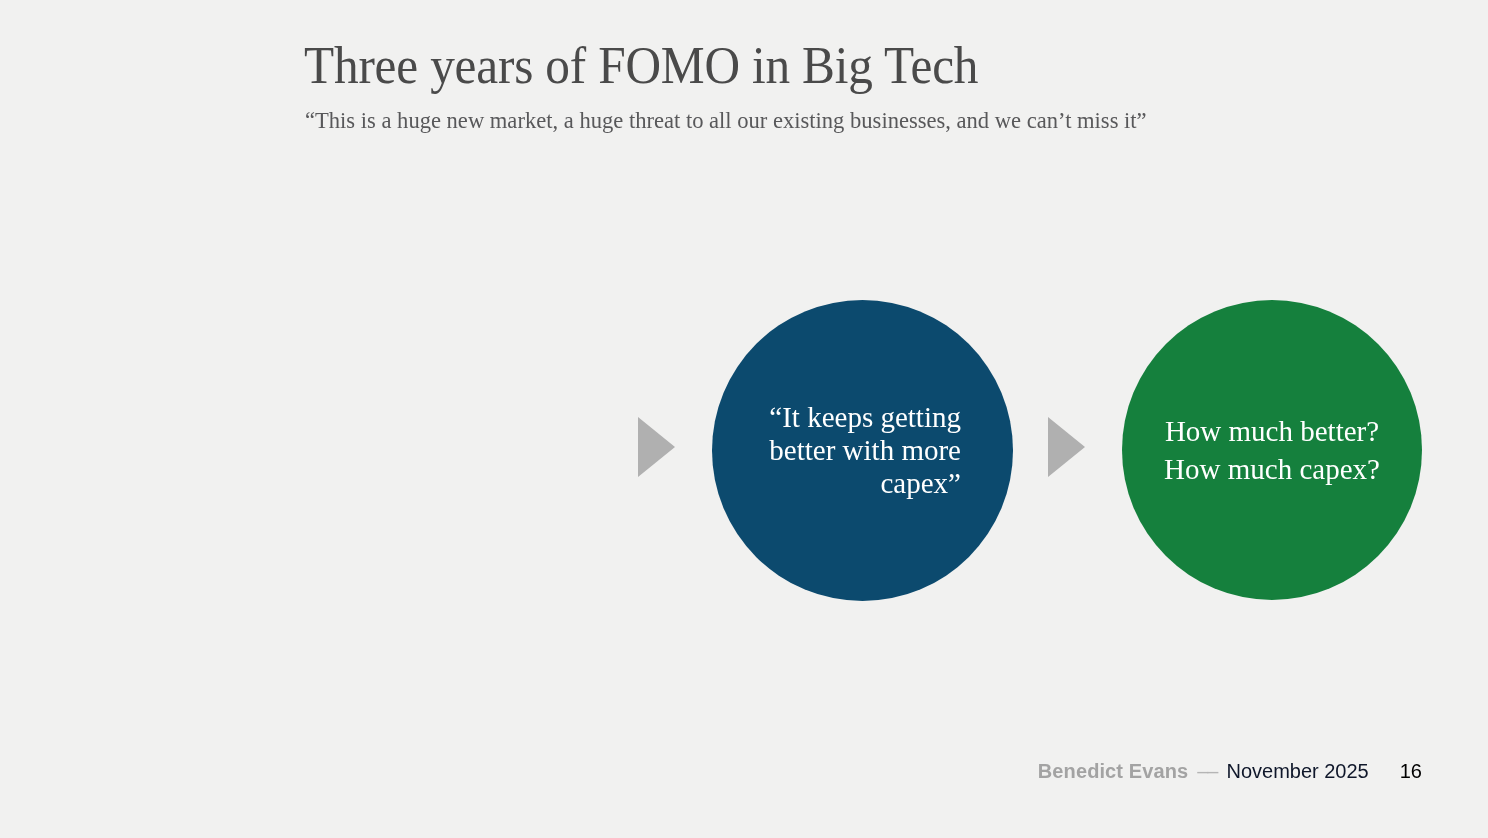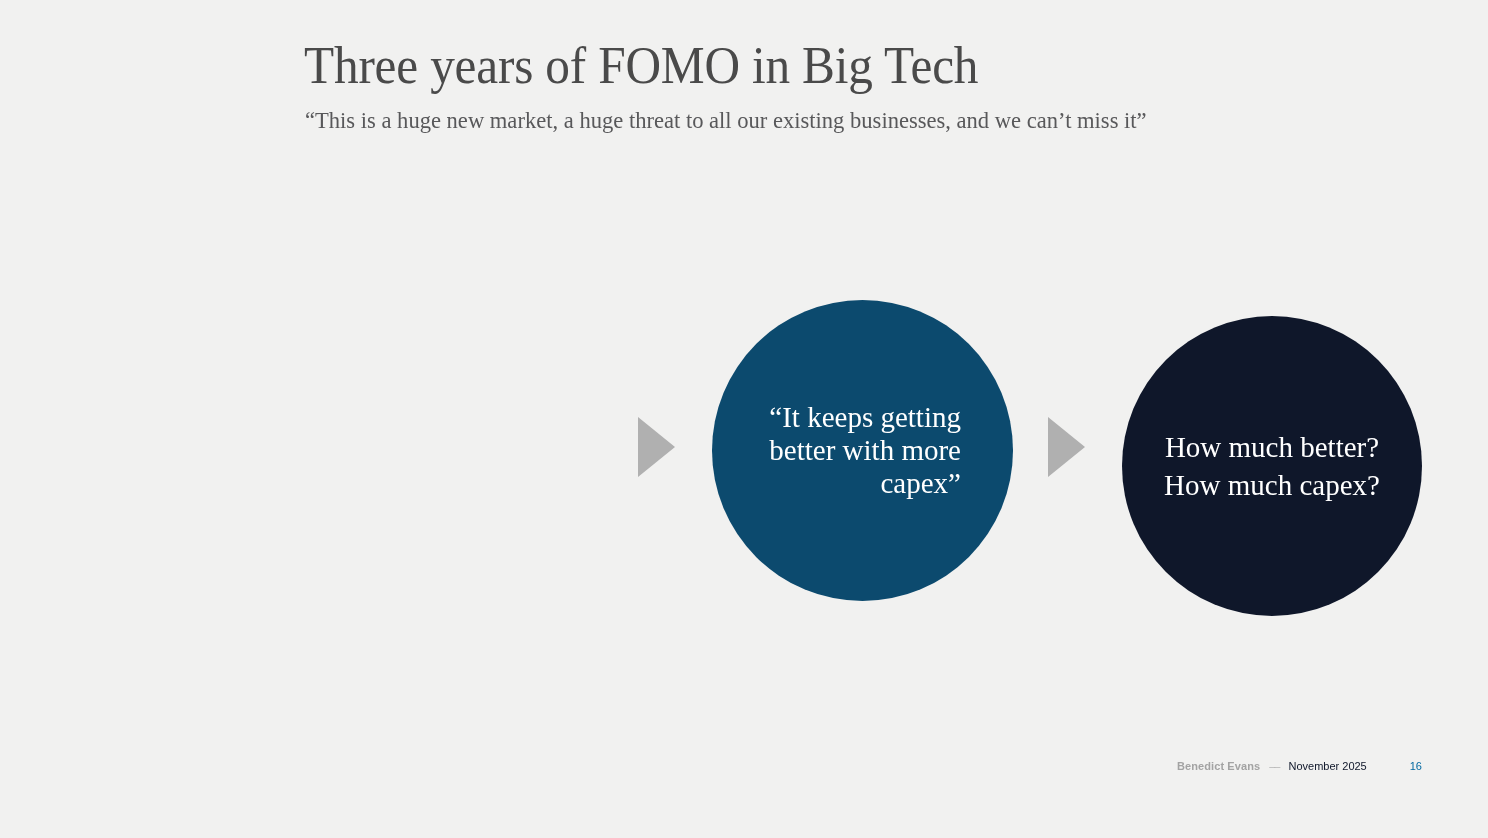--- a/index.html
+++ b/index.html
@@ -87,24 +87,24 @@
     width: 301px;
     height: 301px;
     background: #0c4a6e;
     text-align: right;
   }
   .circle-2 .para {
     padding: 0 52px;
   }
   .circle-3 {
     left: 1122px;
-    top: 316px;
+    top: 300px;
     width: 300px;
     height: 300px;
-    background: #0f172a;
+    background: #15803d;
   }
   .circle-3 .para {
     padding: 0 42px;
   }
 
   .arrow {
     position: absolute;
     width: 0;
     height: 0;
     border-top: 30px solid transparent;
@@ -115,40 +115,40 @@
   .arrow-2 { left: 1048px; top: 417px; }
 
   
   .footer {
     position: absolute;
     right: 66px;
     top: 760px;
     display: flex;
     align-items: baseline;
     font-family: "Liberation Sans", sans-serif;
-    font-size: 11px;
+    font-size: 20px;
     color: #a8a8a8;
     white-space: nowrap;
   }
   .footer-author {
     font-weight: bold;
     color: #a3a3a3;
     letter-spacing: 0.1px;
   }
   .footer-sep {
     margin: 0 9px;
     color: #b5b5b5;
     letter-spacing: -1px;
   }
   .footer-date {
     color: #0f172a;
   }
   .footer-page {
-    margin-left: 43px;
-    color: #0369a1;
+    margin-left: 31px;
+    color: #000000;
   }
 </style>
 </head>
 <body>
 
 <div class="slide-title">Three years of FOMO in Big Tech</div>
 
 <div class="slide-subtitle">“This is a huge new market, a huge threat to all our existing businesses, and we can’t miss it”</div>
 
 <div class="diagram">

